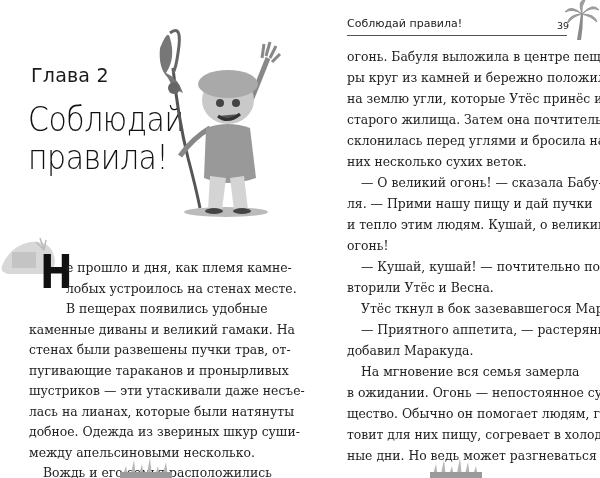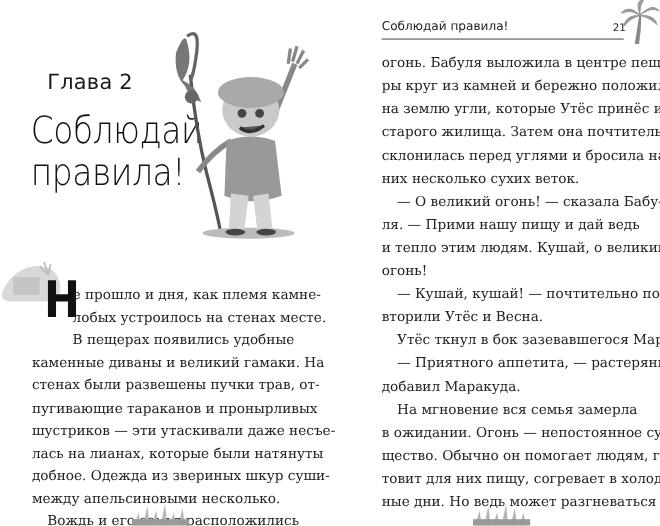--- a/index.html
+++ b/index.html
@@ -1,21 +1,21 @@
 <!DOCTYPE html>
 <html><head>
 <meta charset="utf-8">
 <style>
   html, body { margin: 0; padding: 0; background: #ffffff; }
   body { width: 600px; height: 478px; position: relative; overflow: hidden; font-family: "DejaVu Serif", serif; color: #1e1e1e; }
   .page { position: absolute; top: 0; height: 348px; width: 300px; }
   .page-left { left: 0; }
   .page-right { left: 300px; }
 
-  .chapter-label { position: absolute; left: 43px; top: 64px; font-family: "DejaVu Sans", sans-serif; font-size: 19px; color: #1a1a1a; letter-spacing: 0.2px; }
+  .chapter-label { position: absolute; left: 31px; top: 64px; font-family: "DejaVu Sans", sans-serif; font-size: 19px; color: #1a1a1a; letter-spacing: 0.2px; }
   .chapter-title { position: absolute; left: 28px; top: 100px; font-family: "DejaVu Sans", sans-serif; font-weight: 300; font-size: 34px; line-height: 38px; color: #111; letter-spacing: -0.5px; transform: scaleX(0.88); transform-origin: left top; }
 
   .character { position: absolute; left: 148px; top: 28px; width: 140px; height: 190px; }
 
   .stone-deco { position: absolute; left: 0; top: 236px; width: 58px; height: 40px; }
   .drop-cap { position: absolute; left: 40px; top: 249px; font-family: "DejaVu Sans", sans-serif; font-size: 46px; line-height: 46px; color: #111; font-weight: bold; transform: scaleX(0.85); transform-origin: left top; }
 
   .body-text { position: absolute; font-size: 12.4px; line-height: 20.5px; color: #222; }
   .left-text { left: 29px; top: 258px; width: 231px; }
   .line { display: block; white-space: nowrap; text-align: justify; text-align-last: justify; }
@@ -95,36 +95,36 @@
   </div>
 
   <svg class="footer-plant footer-left" viewBox="0 0 56 22">
     <path d="M4 22 L8 10 L10 22 M12 22 L16 4 L18 22 M20 22 L24 8 L26 22 M28 22 L32 2 L34 22 M36 22 L40 10 L42 22 M44 22 L48 6 L50 22" fill="#b5b5b5"></path>
     <rect x="2" y="16" width="52" height="6" fill="#9a9a9a"></rect>
   </svg>
 </div>
 
 <div class="page page-right">
   <div class="running-head">Соблюдай правила!</div>
-  <div class="page-number">21</div>
+  <div class="page-number">39</div>
   <div class="head-rule"></div>
   <svg class="palm" viewBox="0 0 37 40">
     <path d="M18 14 Q16 28 14 40 L18 40 Q20 28 20 14Z" fill="#8a8a8a"></path>
     <path d="M19 14 Q8 4 2 12 Q10 8 19 14 M19 14 Q30 2 36 10 Q28 6 19 14 M19 14 Q14 0 22 0 Q18 6 19 14 M19 14 Q6 14 4 24 Q10 16 19 14 M19 14 Q32 14 34 22 Q28 16 19 14" fill="#9c9c9c" stroke="#999" stroke-width="1"></path>
   </svg>
 
   <div class="body-text right-text">
     <span class="line">огонь. Бабуля выложила в центре пеще-</span>
     <span class="line">ры круг из камней и бережно положила</span>
     <span class="line">на землю угли, которые Утёс принёс из</span>
     <span class="line">старого жилища. Затем она почтительно</span>
     <span class="line">склонилась перед углями и бросила на</span>
     <span class="line last">них несколько сухих веток.</span>
     <span class="line ind">— О великий огонь! — сказала Бабу-</span>
-    <span class="line">ля. — Прими нашу пищу и дай ведь</span>
+    <span class="line">ля. — Прими нашу пищу и дай пучки</span>
     <span class="line">и тепло этим людям. Кушай, о великий</span>
     <span class="line last">огонь!</span>
     <span class="line ind">— Кушай, кушай! — почтительно по-</span>
     <span class="line last">вторили Утёс и Весна.</span>
     <span class="line ind">Утёс ткнул в бок зазевавшегося Мара-</span>
     <span class="line ind">— Приятного аппетита, — растерянно</span>
     <span class="line last">добавил Маракуда.</span>
     <span class="line ind">На мгновение вся семья замерла</span>
     <span class="line">в ожидании. Огонь — непостоянное су-</span>
     <span class="line">щество. Обычно он помогает людям, го-</span>

